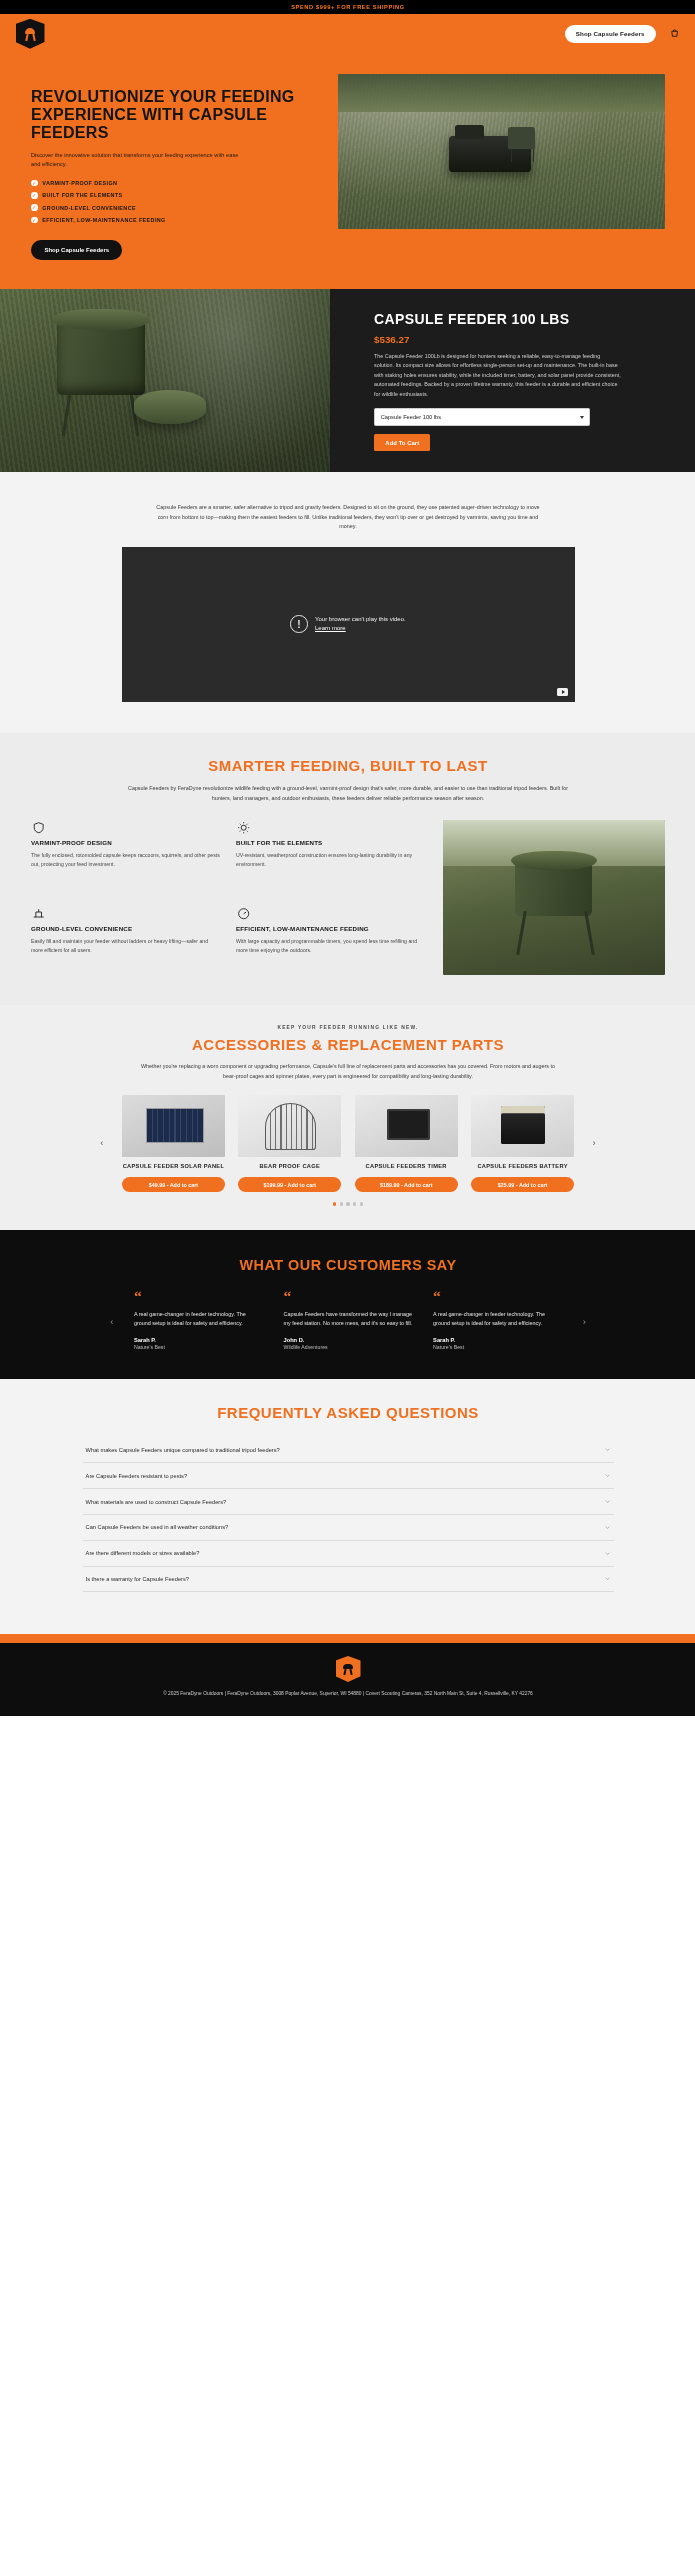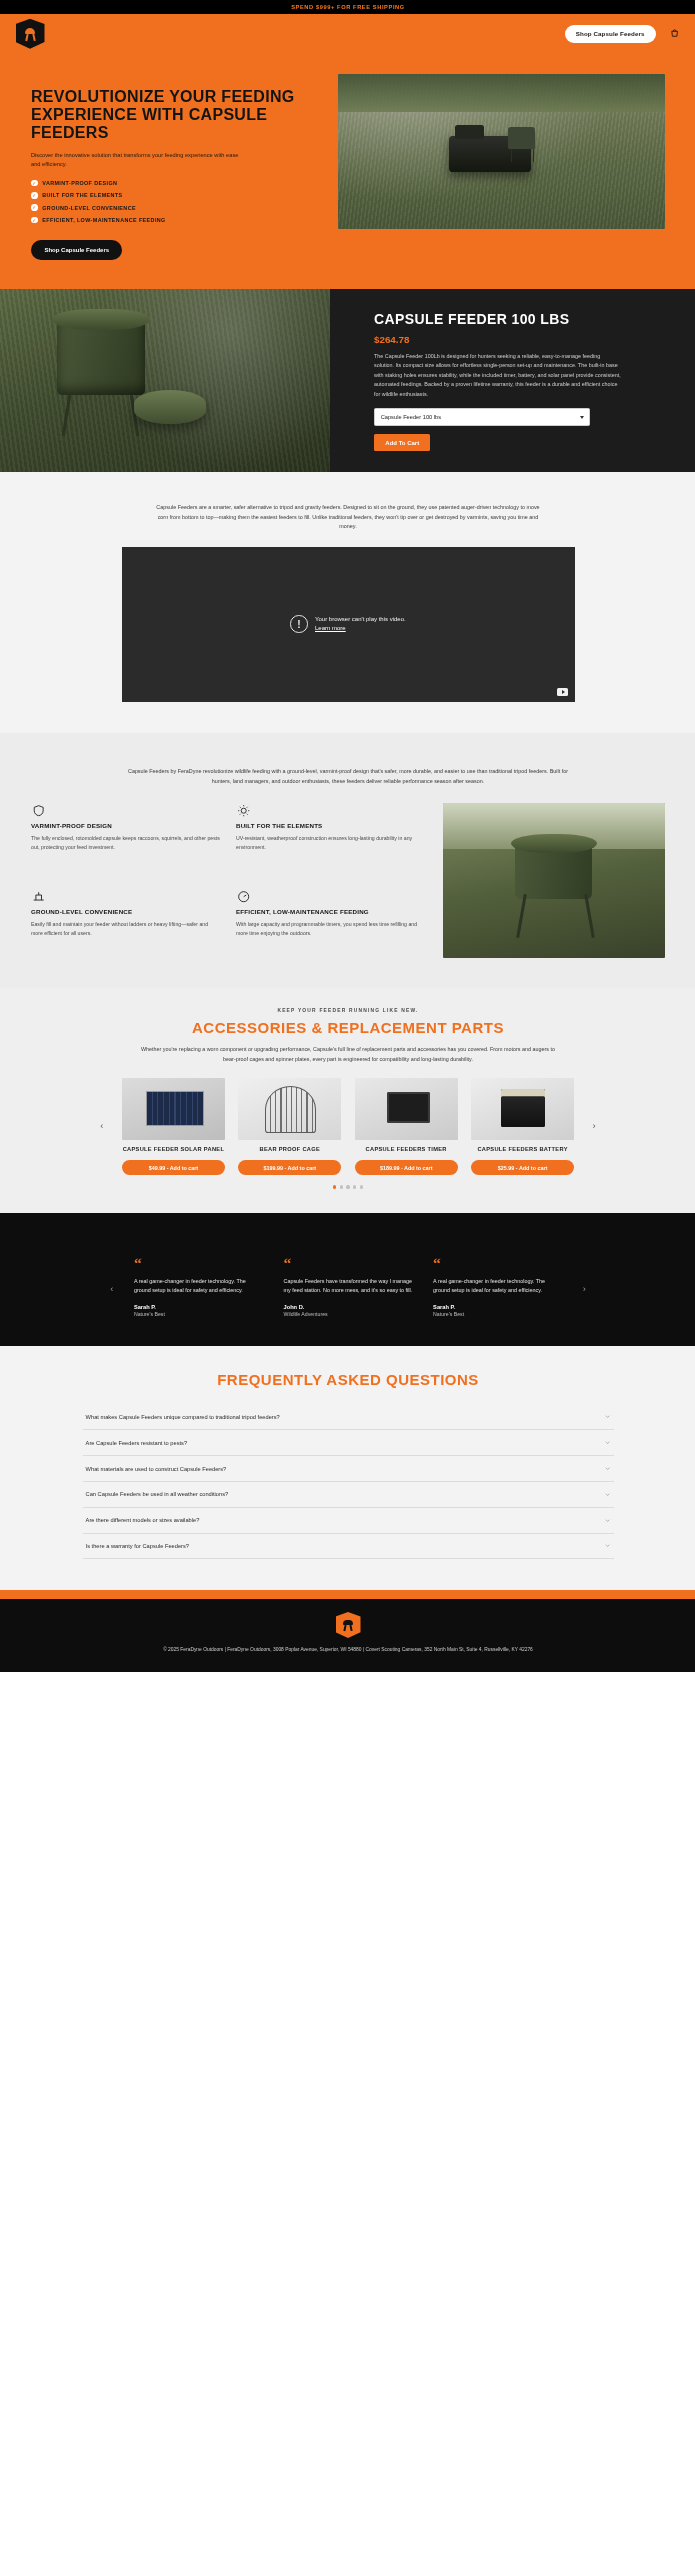--- a/index.html
+++ b/index.html
@@ -457,21 +457,21 @@
   }
   .testi-name {
     margin-top: 8.2px; font-size: 5.7px; font-weight: 800; color: #fff;
   }
   .testi-role { margin-top: 1.5px; font-size: 5.2px; color: #bdbdbd; }
   .testi-arrow { color: #9a9a9a; font-size: 9.3px; margin-top: 27px; cursor: pointer; }
 
   
   .faq {
     background: #f3f3f3;
-    padding: 25px 0 31px;
+    padding: 25px 0 42px;
     text-align: center;
   }
   .faq-title {
     font-size: 15px; font-weight: 800; color: #f07020;
     letter-spacing: 0.5px; text-transform: uppercase; line-height: 1.2;
   }
   .faq-list { margin: 15.5px auto 0; width: 531px; text-align: left; }
   .faq-item {
     border-bottom: 0.5px solid #dcdcdc;
     padding: 8.8px 2.1px 8.8px 3.1px;
@@ -579,21 +579,21 @@
       <div class="barrel">
         <div class="legs">
             <span></span>
             <span></span>
           </div>
       </div>
       <div class="lid"></div>
     </div>
     <div class="product-info">
       <h2 class="product-title">CAPSULE FEEDER 100 LBS</h2>
-      <div class="product-price">$264.78</div>
+      <div class="product-price">$536.27</div>
       <p class="product-desc">The Capsule Feeder 100Lb is designed for hunters seeking a reliable, easy-to-manage feeding solution. Its compact size allows for effortless single-person set-up and maintenance. The built-in base with staking holes ensures stability, while the included timer, battery, and solar panel provide consistent, automated feedings. Backed by a proven lifetime warranty, this feeder is a durable and efficient choice for wildlife enthusiasts.</p>
       <div class="select-wrap">
         <select class="variant">
           <option>Capsule Feeder 100 lbs</option>
           <option>Capsule Feeder 200 lbs</option>
           <option>Capsule Feeder 300 lbs</option>
         </select>
       </div>
       <button class="atc">Add To Cart</button>
     </div>
@@ -607,20 +607,21 @@
         <div class="video-text">
           <div>Your browser can't play this video.</div>
           <a href="#">Learn more</a>
         </div>
       </div>
       <div class="video-play"></div>
     </div>
   </div>
 
   <div class="smarter">
+    <h2 class="section-title">SMARTER FEEDING, BUILT TO LAST</h2>
     <p class="smarter-sub">Capsule Feeders by FeraDyne revolutionize wildlife feeding with a ground-level, varmint-proof design that's safer, more durable, and easier to use than traditional tripod feeders. Built for hunters, land managers, and outdoor enthusiasts, these feeders deliver reliable performance season after season.</p>
     <div class="features-row">
       <div class="features-grid">
 
         <div class="feature">
           <div class="feature-ico">
             <svg viewBox="0 0 24 24" width="13.4" height="13.4" fill="none" stroke="#1d1d1d" stroke-width="1.6">
               <path d="M12 3l8 3v6c0 5-3.5 8-8 9-4.5-1-8-4-8-9V6z"></path>
             </svg>
           </div>
@@ -710,20 +711,21 @@
     <div class="dots">
       <span class="dot active"></span>
       <span class="dot"></span>
       <span class="dot"></span>
       <span class="dot"></span>
       <span class="dot"></span>
     </div>
   </div>
 
   <div class="testi">
+    <h2 class="testi-title">WHAT OUR CUSTOMERS SAY</h2>
     <div class="testi-row">
       <div class="testi-arrow">‹</div>
 
       <div class="testi-card">
         <div class="quote-mark">“</div>
         <div class="testi-text">A real game-changer in feeder technology. The ground setup is ideal for safety and efficiency.</div>
         <div class="testi-name">Sarah P.</div>
         <div class="testi-role">Nature's Best</div>
       </div>
 

